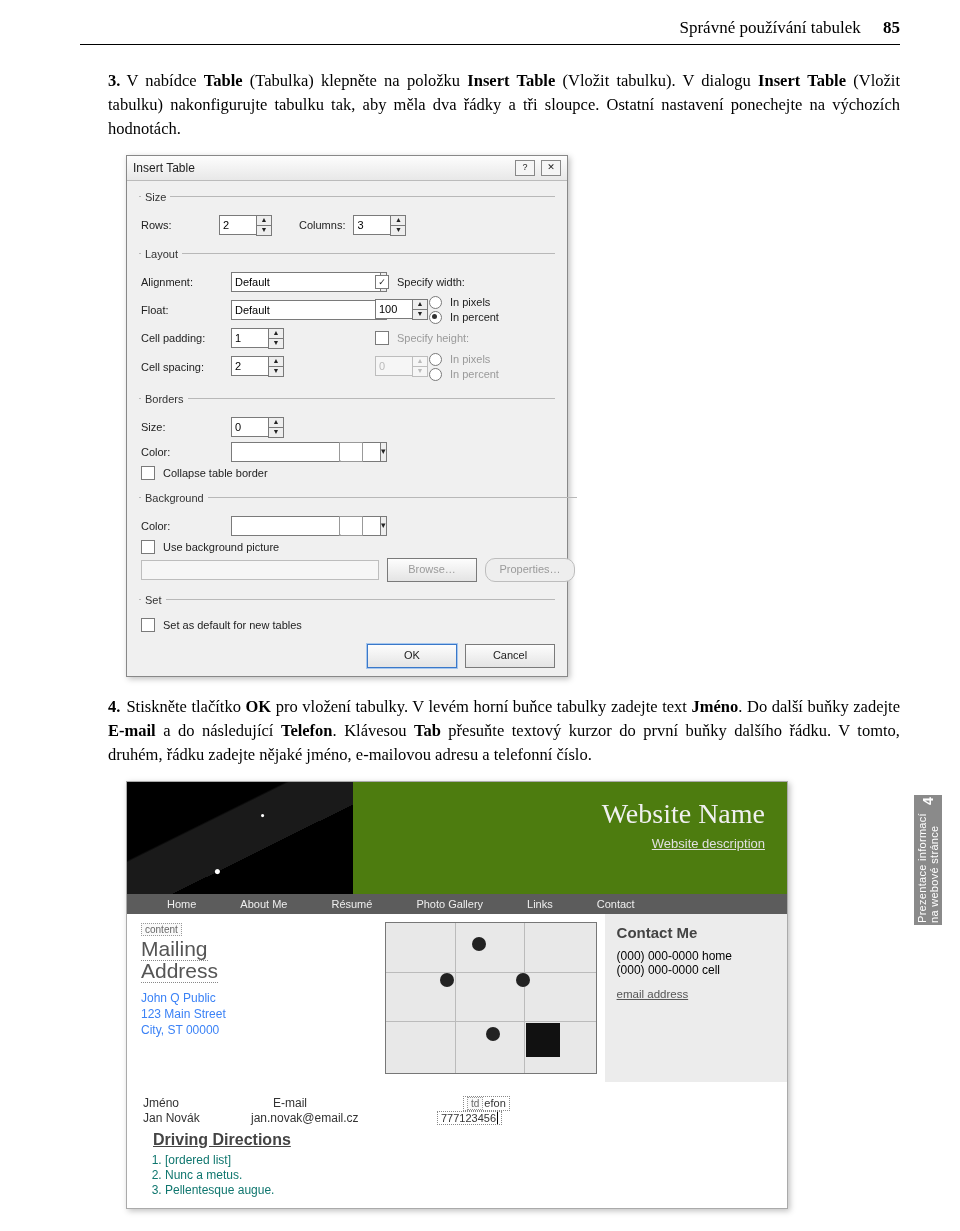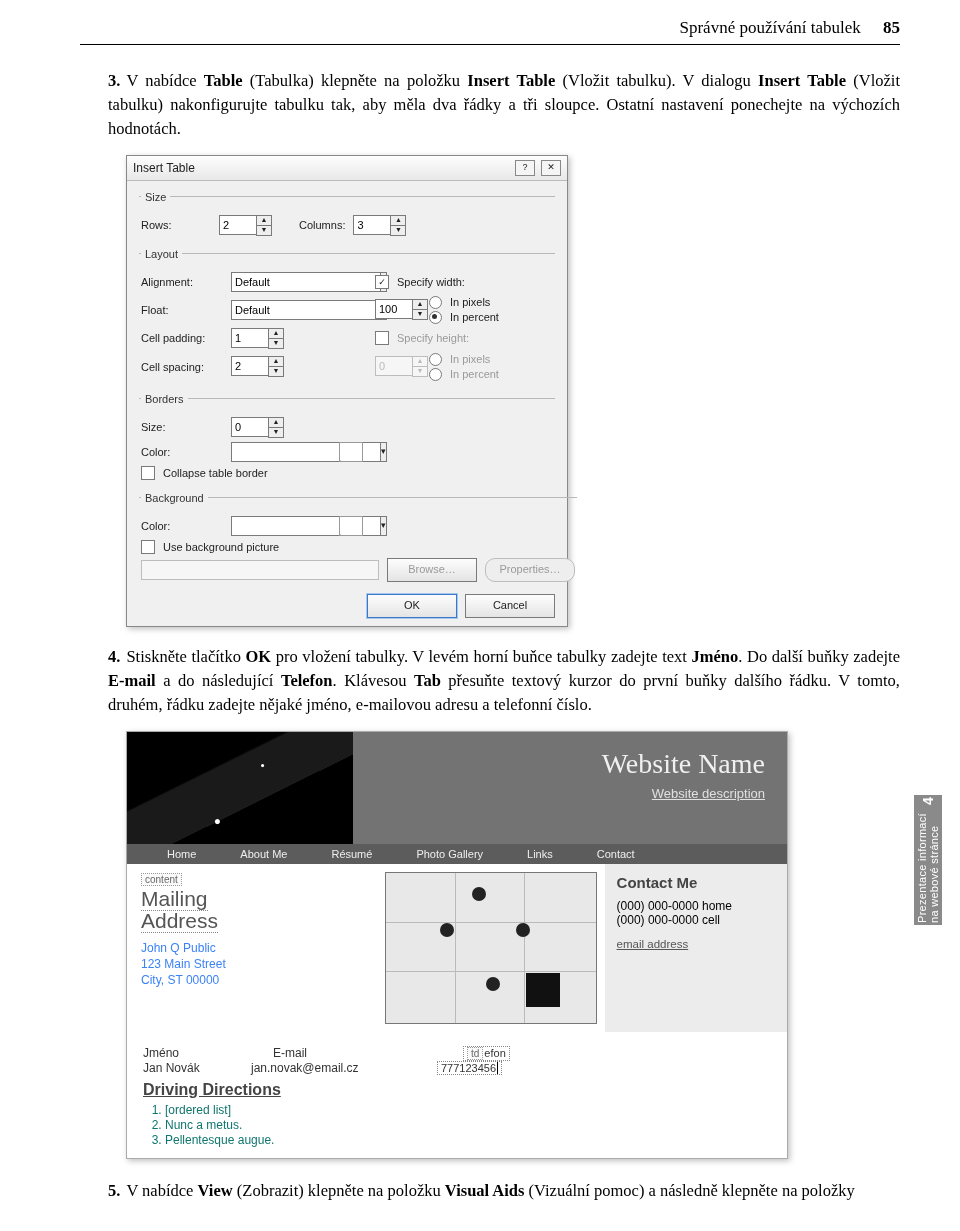--- a/index.html
+++ b/index.html
@@ -109,21 +109,21 @@
     letter-spacing:.3px;
   }
   .sidetab .n{ font-weight:bold; font-size:14px; margin-top:8px;}
 
   
   .web-wrap{ margin:14px 0 20px 46px; }
   .web{
     width:660px; font-family:"Segoe UI",Tahoma,Arial,sans-serif; font-size:12px;
     border:1px solid #aaa; background:#fff; box-shadow:2px 2px 6px rgba(0,0,0,.25);
   }
-  .banner{ height:112px; background:#737373; position:relative; color:#ddd; display:flex;}
+  .banner{ height:112px; background:#4d7c0f; position:relative; color:#ddd; display:flex;}
   .banner .photo{
     width:226px; height:100%;
     background:
       radial-gradient(circle at 40% 80%, #fff 0 2px, transparent 3px),
       radial-gradient(circle at 60% 30%, #fff 0 1px, transparent 2px),
       linear-gradient( to bottom right, #000 0%, #000 35%, #1a1a1a 36%, #1a1a1a 60%, #000 60%),
       repeating-linear-gradient( -20deg, rgba(255,255,255,.7) 0 2px, rgba(255,255,255,0) 2px 30px);
     background-blend-mode: screen, screen, normal, normal;
     filter: grayscale(100%);
   }
@@ -153,21 +153,21 @@
   .dot{ position:absolute; width:14px; height:14px; background:#222; border-radius:50%;}
   .sq{ position:absolute; width:34px; height:34px; background:#111;}
   .col-right{ width:168px; background:#ececec; padding:10px 12px; font-size:12px;}
   .col-right h4{ margin:0 0 8px 0; font-size:15px; font-family:"Trebuchet MS",Arial; color:#444;}
   .col-right .ln{ color:#555; text-decoration:underline; font-size:11.5px;}
   .tbl{ margin:14px 0 6px 2px; font-size:12px;}
   .tbl .hd{ display:flex; gap:40px; color:#333;}
   .tbl .rw{ display:flex; gap:18px; color:#333; align-items:center;}
   .cell-edit{ border:1px dotted #888; padding:0 3px; font-size:11px; display:inline-flex; align-items:center; gap:1px;}
   .cell-edit .caret{ width:1px; height:12px; background:#000;}
-  .dd{ font-family:"Trebuchet MS",Arial; font-weight:bold; font-size:16px; color:#444; margin:6px 0 4px 2px; text-decoration:underline;}
+  .dd{ font-family:"Trebuchet MS",Arial; font-weight:bold; font-size:16px; color:#444; margin:6px 0 4px 12px; text-decoration:underline;}
   .ol{ margin:2px 0 0 4px; padding:0 0 0 20px; font-size:12px; color:#0f766e;}
   .ol li{ margin:1px 0;}
 </style>
 </head>
 <body>
 
 <div class="page">
 
   <div class="running-head">
     <span class="title">Správné používání tabulek</span>
@@ -336,20 +336,27 @@
             <span class="chk"></span>
             <span>Use background picture</span>
           </div>
           <div class="row disabled">
             <input class="txt" style="width: 230px;">
             <span class="btn">Browse…</span>
             <span class="btn dis">Properties…</span>
           </div>
         </fieldset>
 
+        <fieldset class="grp">
+          <legend>Set</legend>
+          <div class="row">
+            <span class="chk"></span>
+            <span>Set as default for new tables</span>
+          </div>
+        </fieldset>
 
         <div class="btnrow">
           <span class="btn primary">OK</span>
           <span class="btn">Cancel</span>
         </div>
 
       </div>
     </div>
   </div>
 

